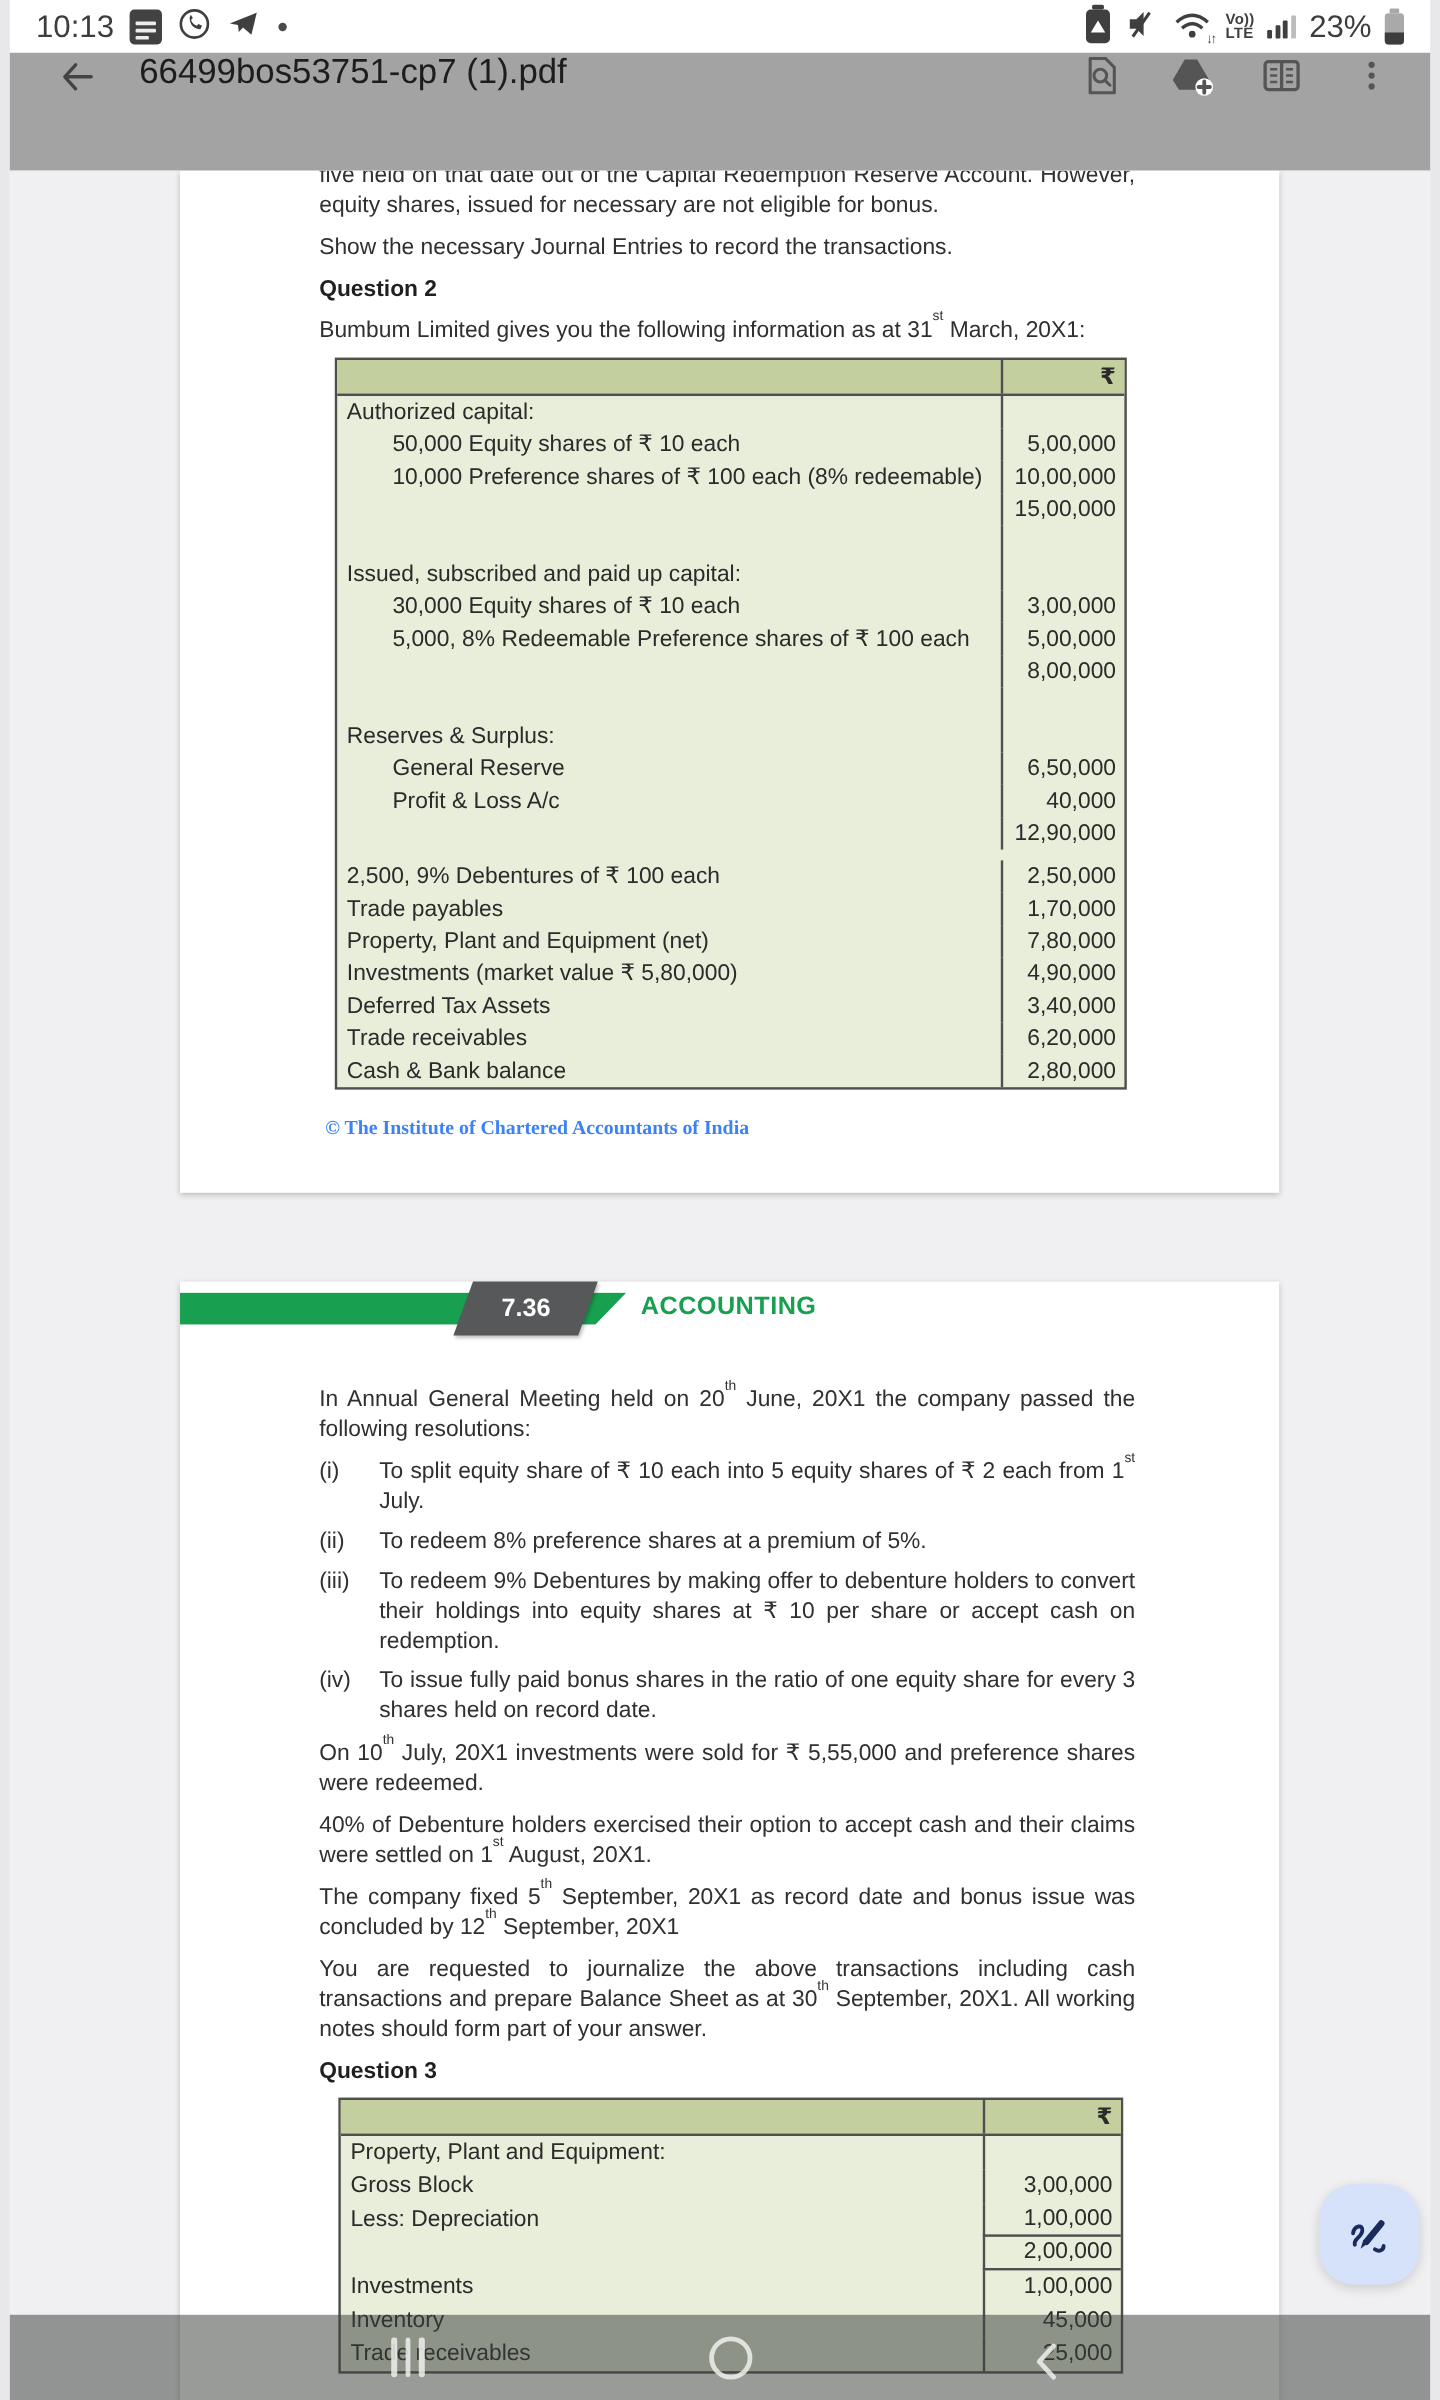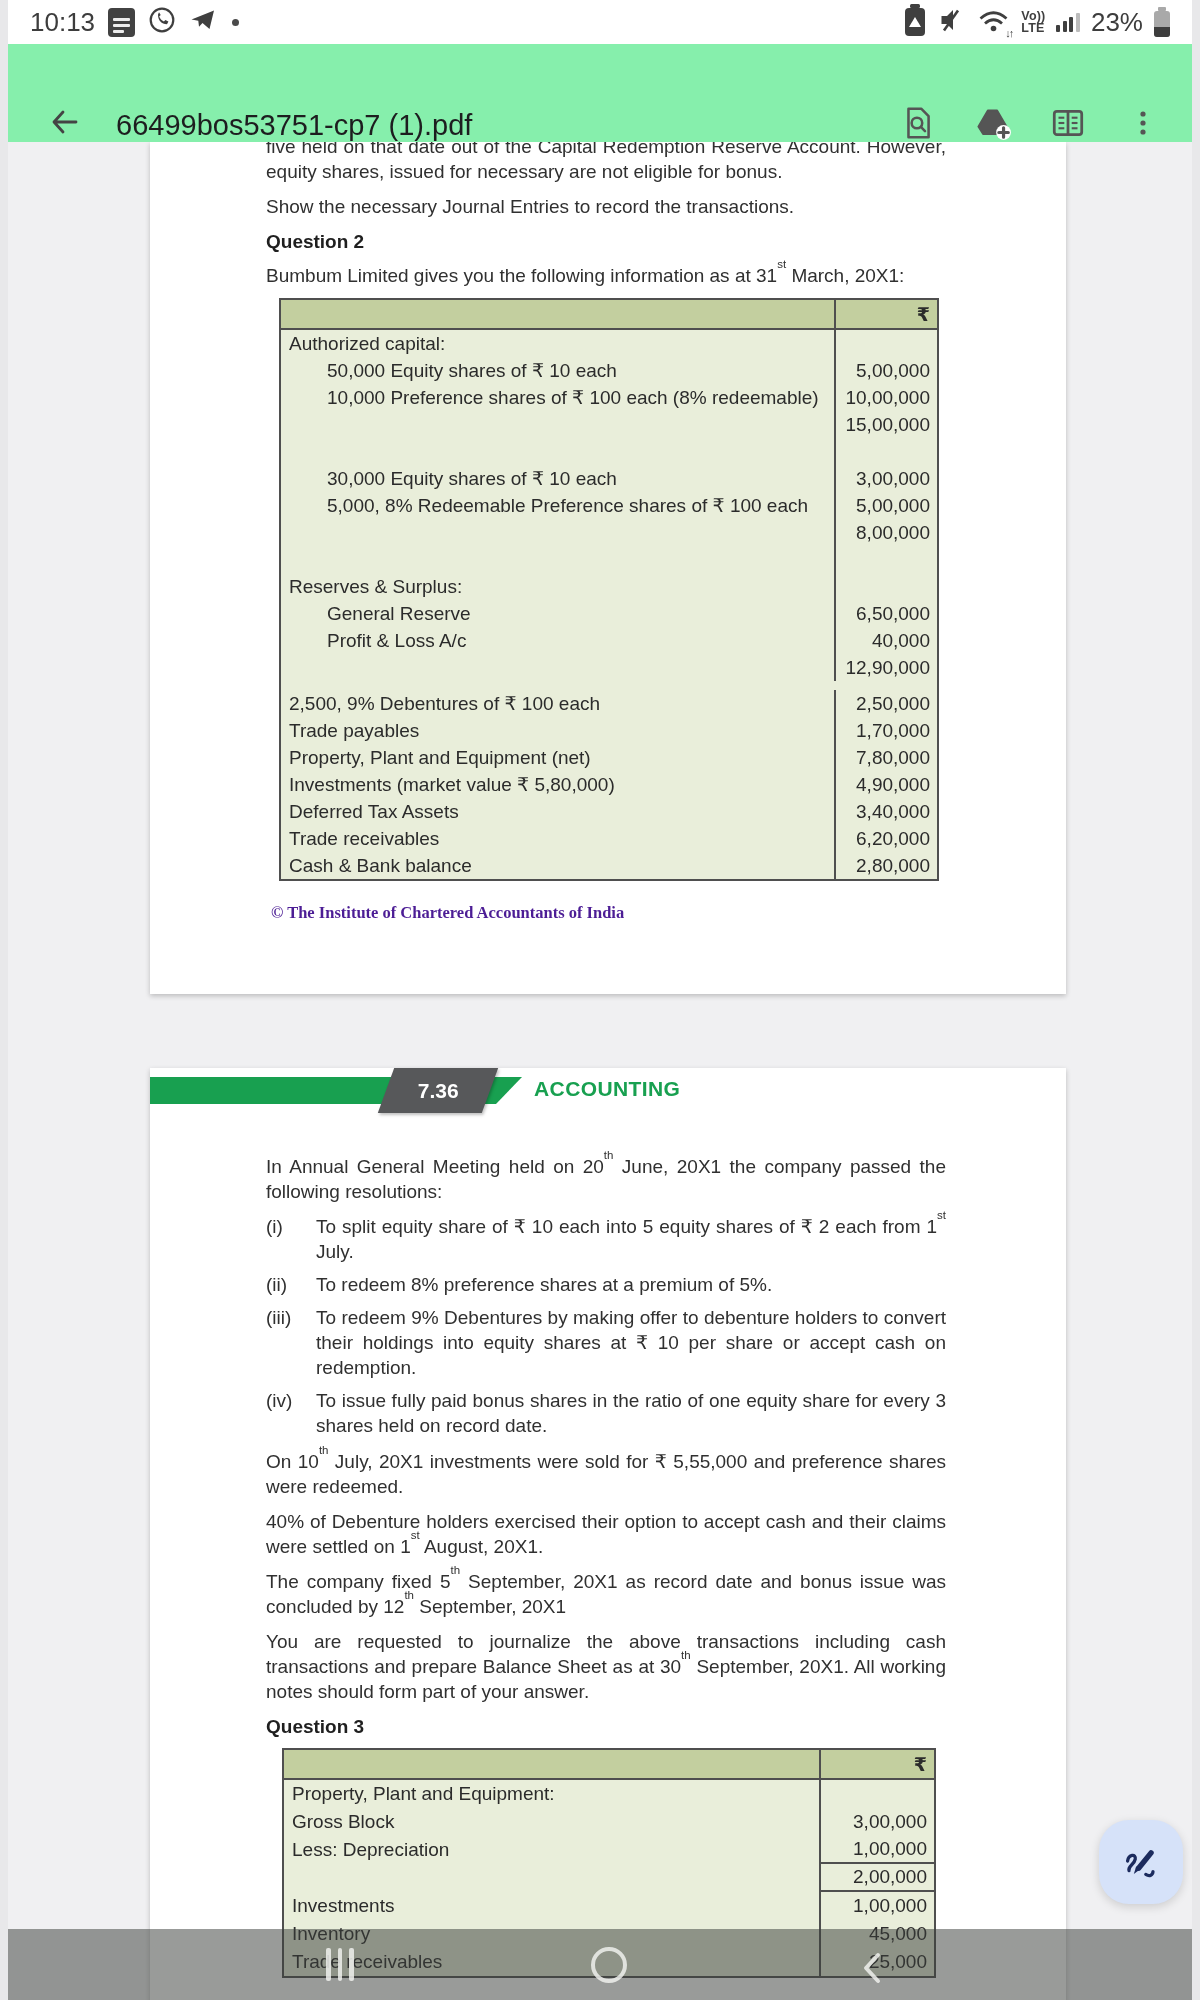--- a/index.html
+++ b/index.html
@@ -26,22 +26,22 @@
   .sig i:nth-child(1){height:7px}.sig i:nth-child(2){height:11px}.sig i:nth-child(3){height:15px}
   .sig i:nth-child(4){height:19px;background:#bcbcbc}
   .sb-pct{font-size:26px;color:#3d3d3d}
   .sb-batt{position:relative;width:16px;height:26px;background:#a9a9a9;border-radius:3px;margin-top:3px}
   .sb-batt:before{content:"";position:absolute;top:-3.5px;left:4px;width:8px;height:3.5px;background:#a9a9a9;border-radius:1px}
   .sb-batt .lvl{position:absolute;left:0;right:0;bottom:0;height:10px;background:#3d3d3d;border-radius:0 0 3px 3px}
   .wifi-wrap{position:relative;width:33px;height:28px}
   .wifi-wrap .arr{position:absolute;right:-2px;bottom:-3px;font-size:11px;color:#3f3f3f;letter-spacing:-2px}
 
   
-  .app-bar{position:absolute;top:44px;left:0;width:100%;height:98px;background:#86efac;
-    display:flex;align-items:flex-end;padding:0 30px 0 36px;z-index:30}
+  .app-bar{position:absolute;top:44px;left:0;width:100%;height:98px;background:#a3a3a3;
+    display:flex;align-items:flex-start;padding:0 30px 0 36px;z-index:30}
   .back-btn{width:40px;height:40px;display:flex;align-items:center;justify-content:center;flex:none;cursor:pointer}
   .doc-title{font-size:29px;color:#1d1d1f;margin-left:32px;flex:1;white-space:nowrap;overflow:hidden}
   .bar-actions{display:flex;align-items:center;gap:37px;margin-left:20px}
   .icon-btn{width:38px;height:38px;display:flex;align-items:center;justify-content:center;cursor:pointer}
 
   
   .viewer{position:absolute;left:0;right:0;top:142px;bottom:0;background:#f0f0f2;overflow:hidden}
   .pdf-page{position:relative;width:916px;margin-left:142px;background:#fff;
     box-shadow:0 2px 5px rgba(0,0,0,.22);padding:0 120px 0 116px}
   .page1{height:852px;overflow:hidden}
@@ -70,21 +70,21 @@
   .t-label{flex:1;padding-left:8px;white-space:nowrap;overflow:hidden}
   .t-label.ind{padding-left:46px}
   .t-amt{width:103px;flex:none;border-left:2px solid #4f4f4f;text-align:right;padding-right:7px;height:100%;
     display:flex;align-items:center;justify-content:flex-end}
   .tbl-t .t-amt{width:115px}
   .t-amt.bb{border-bottom:2px solid #4f4f4f}
   .t-cur{font-weight:bold}
   .u{text-underline-offset:4px;text-decoration-thickness:1.5px}
 
   .copyright{font-family:"Liberation Serif","DejaVu Serif",serif;font-weight:bold;font-size:16.5px;
-    color:#4c1d95;margin-top:22px;margin-left:5px}
+    color:#3b82f6;margin-top:22px;margin-left:5px}
 
   
   .banner{position:relative;height:46px;margin:20px 0 40px}
   .banner-bar{position:absolute;left:-116px;top:9px;width:372px;height:27px;background:#18a050;
     clip-path:polygon(0 0,100% 0,calc(100% - 26px) 100%,0 100%)}
   .banner-chip{position:absolute;left:120px;top:0;width:104px;height:45px;background:#57585a;
     transform:skewX(-20deg);display:flex;align-items:center;justify-content:center;box-shadow:2px 2px 3px rgba(0,0,0,.25)}
   .chip-text{transform:skewX(20deg);color:#fff;font-weight:bold;font-size:21px}
   .banner-subject{position:absolute;left:268px;top:9px;color:#18a050;font-weight:bold;font-size:21px;letter-spacing:.4px}
 
@@ -240,20 +240,24 @@
             <div class="t-label"></div>
             <div class="t-amt">
               <span class="u">15,00,000</span>
             </div>
           </div>
           <div class="t-row">
             <div class="t-label"></div>
             <div class="t-amt"></div>
           </div>
           <div class="t-row">
+            <div class="t-label"><span class="u">Issued, subscribed and paid up capital:</span></div>
+            <div class="t-amt"></div>
+          </div>
+          <div class="t-row">
             <div class="t-label ind">30,000 Equity shares of ₹ 10 each</div>
             <div class="t-amt">
               <span>3,00,000</span>
             </div>
           </div>
           <div class="t-row">
             <div class="t-label ind">5,000, 8% Redeemable Preference shares of ₹ 100 each</div>
             <div class="t-amt">
               <span class="u">5,00,000</span>
             </div>

